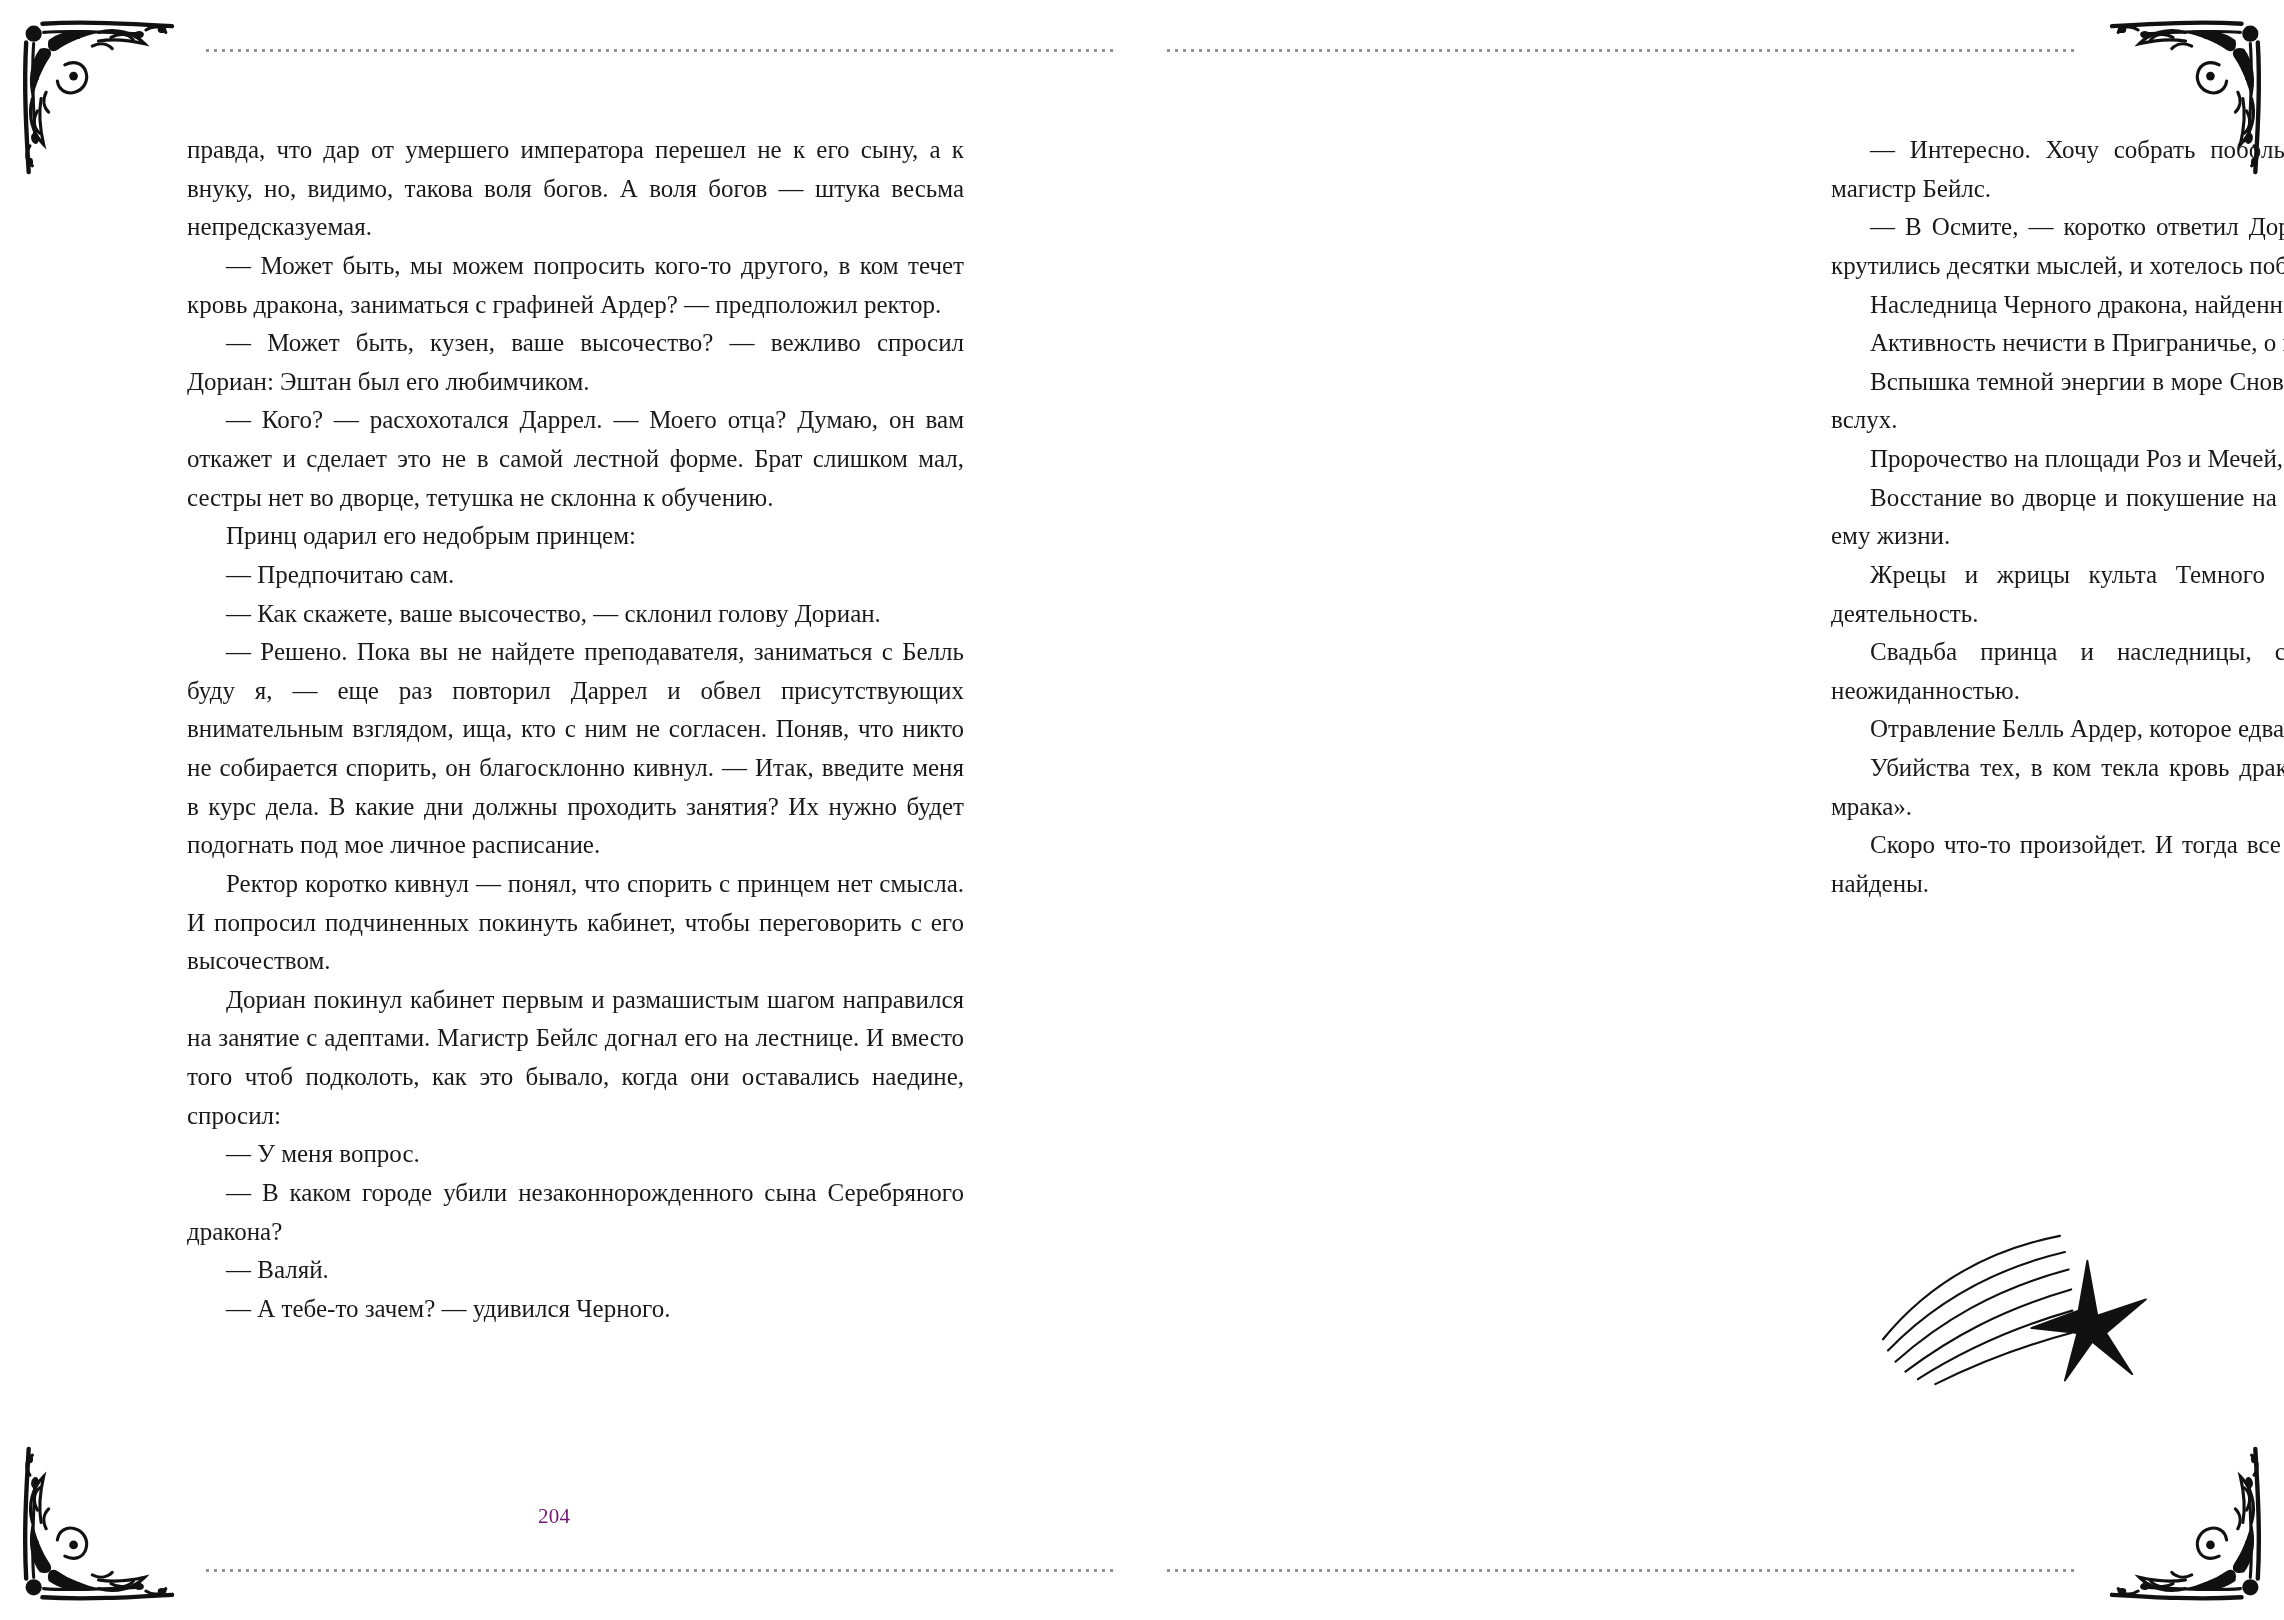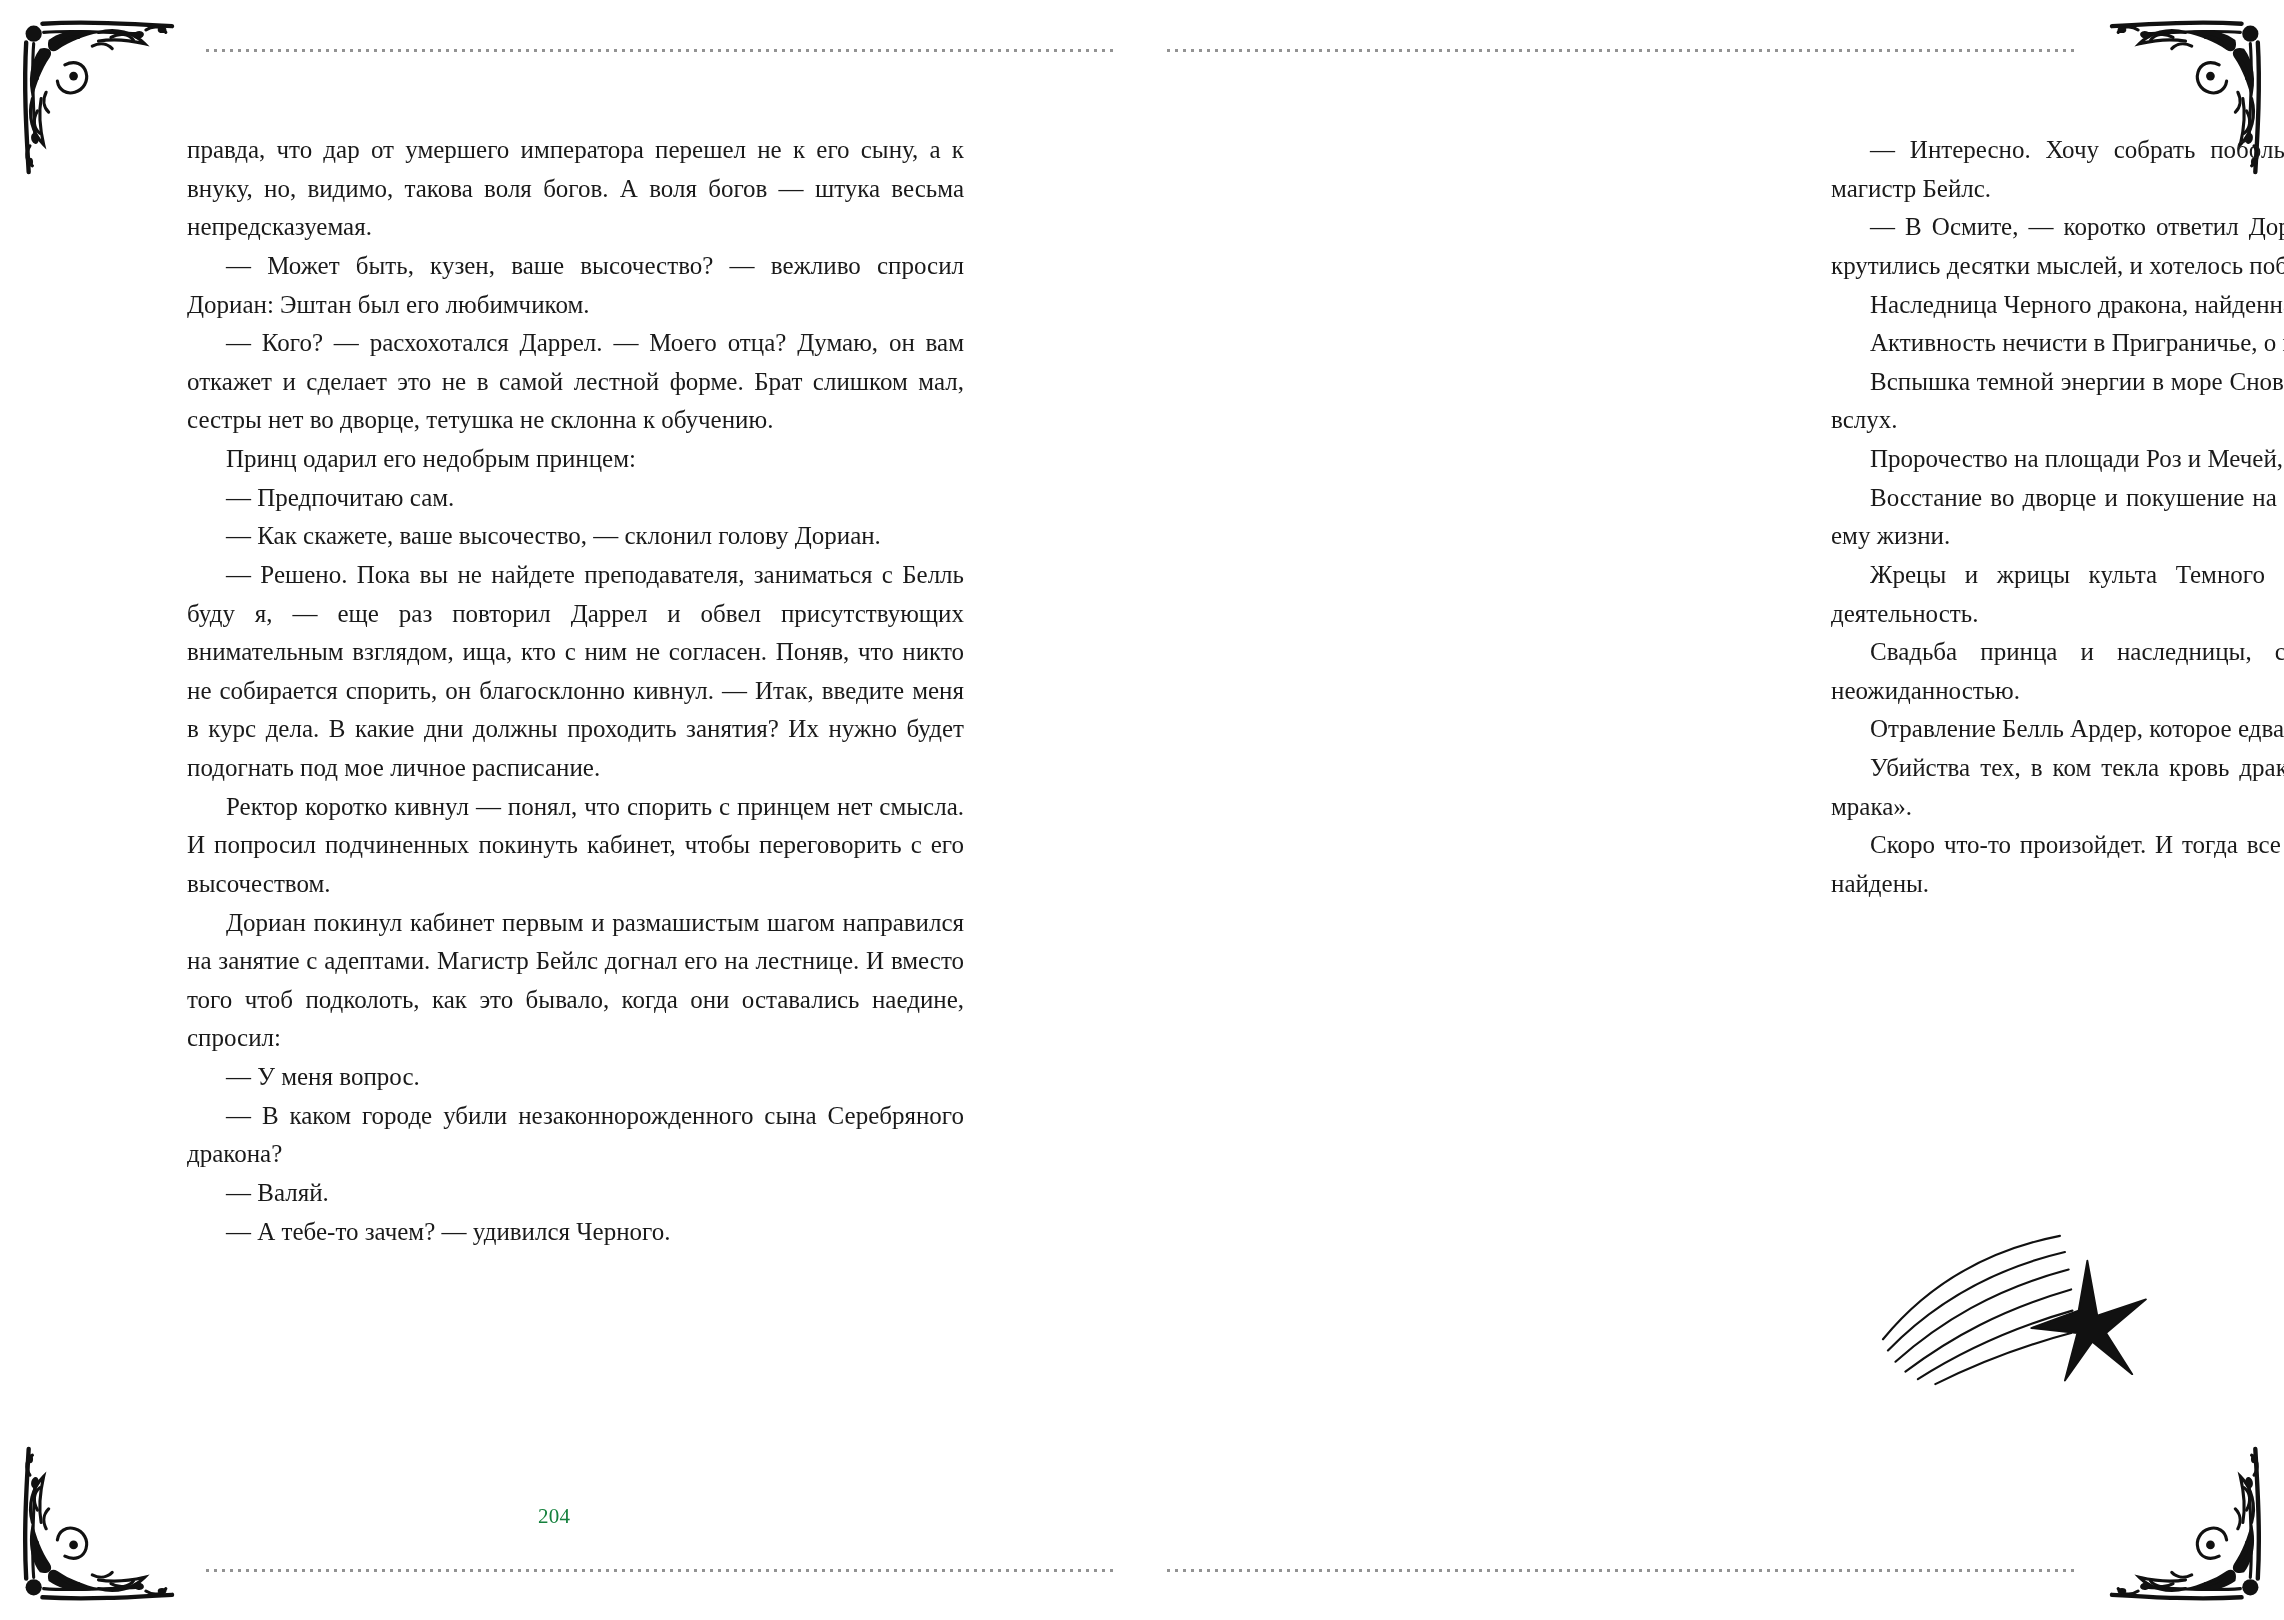--- a/index.html
+++ b/index.html
@@ -91,21 +91,21 @@
     text-indent: 39px;
   }
 
   
   .folio {
     position: absolute;
     bottom: 92px;
     left: 538px;
     font-size: 21px;
     letter-spacing: 0.3px;
-    color: #15803d;
+    color: #701a75;
   }
 
   
   .star-ornament {
     position: absolute;
     left: 736px;
     top: 1217px;
     width: 324px;
     height: 181px;
   }
@@ -189,20 +189,21 @@
           <ellipse cx="214" cy="48" rx="9" ry="6" transform="rotate(-12 214 48)"></ellipse>
           <ellipse cx="48" cy="214" rx="6" ry="9" transform="rotate(-12 48 214)"></ellipse>
           <ellipse cx="252" cy="40" rx="7" ry="5"></ellipse>
           <ellipse cx="40" cy="252" rx="5" ry="7"></ellipse>
         </g>
       </svg>
     </div>
 
     <div class="column">
       <p class="ind" style="text-indent:0">правда, что дар от умершего императора перешел не к его сыну, а к внуку, но, видимо, такова воля богов. А воля богов — штука весьма непредсказуемая.</p>
+      <p class="ind">— Может быть, мы можем попросить кого-то другого, в ком течет кровь дракона, заниматься с графиней Ардер? — предположил ректор.</p>
       <p class="ind">— Может быть, кузен, ваше высочество? — вежливо спросил Дориан: Эштан был его любимчиком.</p>
       <p class="ind">— Кого? — расхохотался Даррел. — Моего отца? Думаю, он вам откажет и сделает это не в самой лестной форме. Брат слишком мал, сестры нет во дворце, тетушка не склонна к обучению.</p>
       <p class="ind">Принц одарил его недобрым принцем:</p>
       <p class="ind">— Предпочитаю сам.</p>
       <p class="ind">— Как скажете, ваше высочество, — склонил голову Дориан.</p>
       <p class="ind">— Решено. Пока вы не найдете преподавателя, заниматься с Белль буду я, — еще раз повторил Даррел и обвел присутствующих внимательным взглядом, ища, кто с ним не согласен. Поняв, что никто не собирается спорить, он благосклонно кивнул. — Итак, введите меня в курс дела. В какие дни должны проходить занятия? Их нужно будет подогнать под мое личное расписание.</p>
       <p class="ind">Ректор коротко кивнул — понял, что спорить с принцем нет смысла. И попросил подчиненных покинуть кабинет, чтобы переговорить с его высочеством.</p>
       <p class="ind">Дориан покинул кабинет первым и размашистым шагом направился на занятие с адептами. Магистр Бейлс догнал его на лестнице. И вместо того чтоб подколоть, как это бывало, когда они оставались наедине, спросил:</p>
       <p class="ind">— У меня вопрос.</p>
       <p class="ind">— В каком городе убили незаконнорожденного сына Серебряного дракона?</p>

